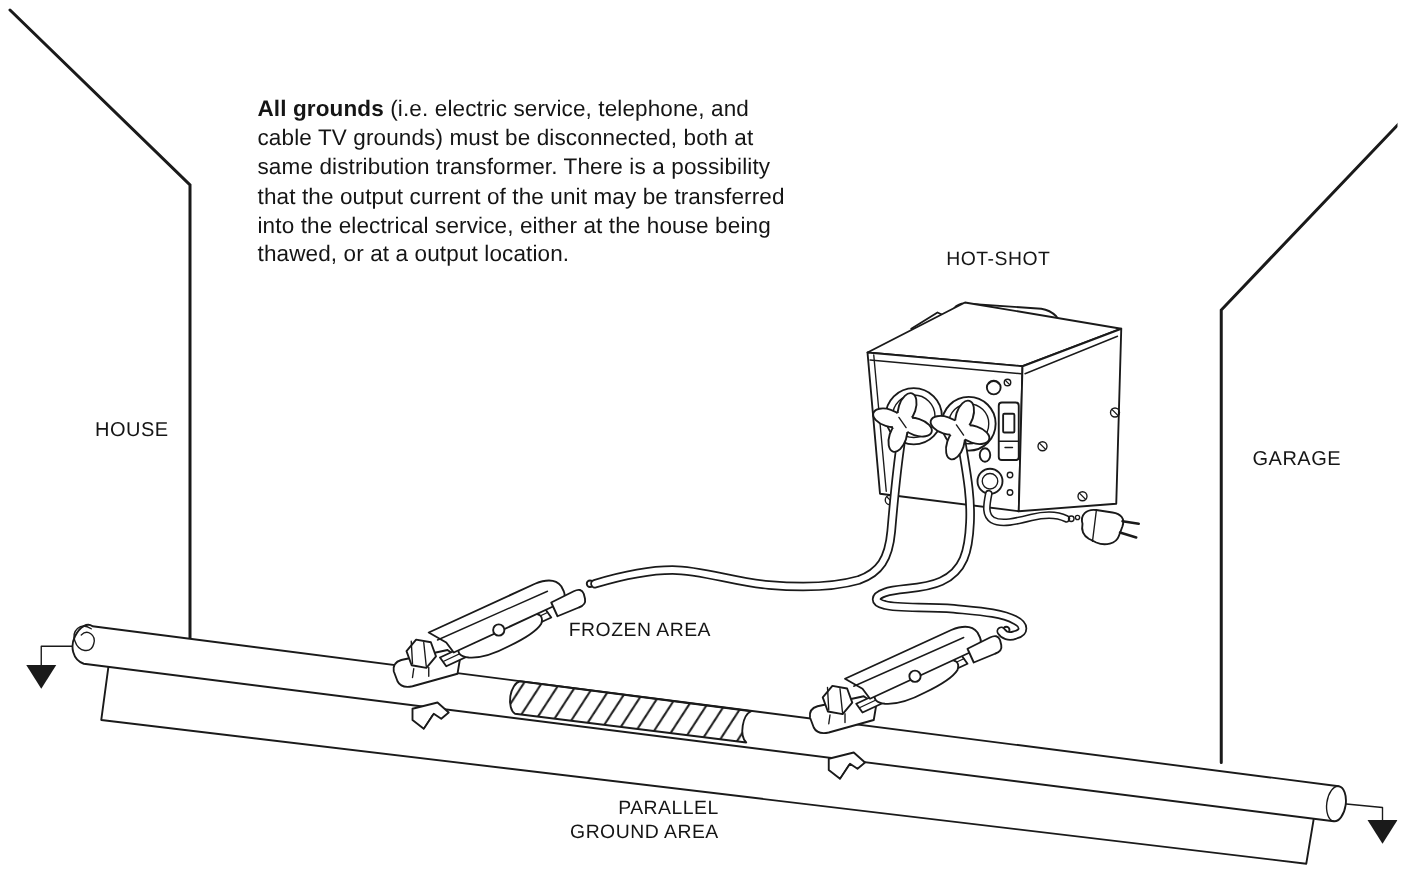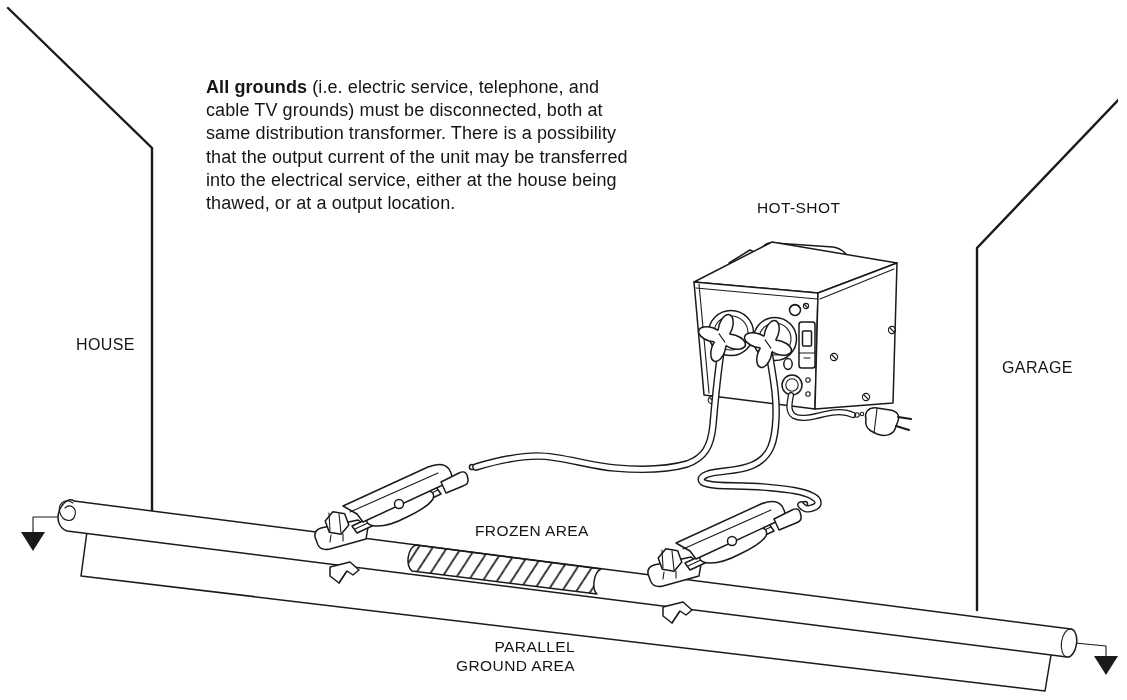--- a/index.html
+++ b/index.html
@@ -17,21 +17,21 @@
   .cord-o{fill:none;stroke:#1a1a1a;stroke-width:6.2;stroke-linecap:round;}
   .cord-i{fill:none;stroke:#ffffff;stroke-width:3.7;stroke-linecap:round;}
   
   .warning{position:absolute;left:206px;top:76px;font-size:18px;line-height:23.2px;
     letter-spacing:.1px;white-space:nowrap;}
   .warning b{font-weight:bold;}
   .dlabel{position:absolute;font-weight:normal;font-size:15.5px;letter-spacing:.4px;white-space:nowrap;}
   .lab-house{left:76px;top:298px;font-size:16px;margin-top:38px;}
   .lab-garage{left:1002px;top:359px;font-size:16px;text-align:right;}
   .lab-hotshot{left:757px;top:199px;}
-  .lab-frozen{left:455px;top:522px;margin-left:20px;}
+  .lab-frozen{left:455px;top:496px;}
   .lab-parallel{left:430px;top:638px;width:145px;text-align:right;line-height:18.5px;}
 </style>
 </head>
 <body>
 
 <div class="canvas">
 
   <svg width="1127" height="700" viewBox="0 0 1127 700" aria-hidden="true">
     <defs>
       <pattern id="hatch" patternUnits="userSpaceOnUse" width="17" height="17" patternTransform="rotate(-12)">

